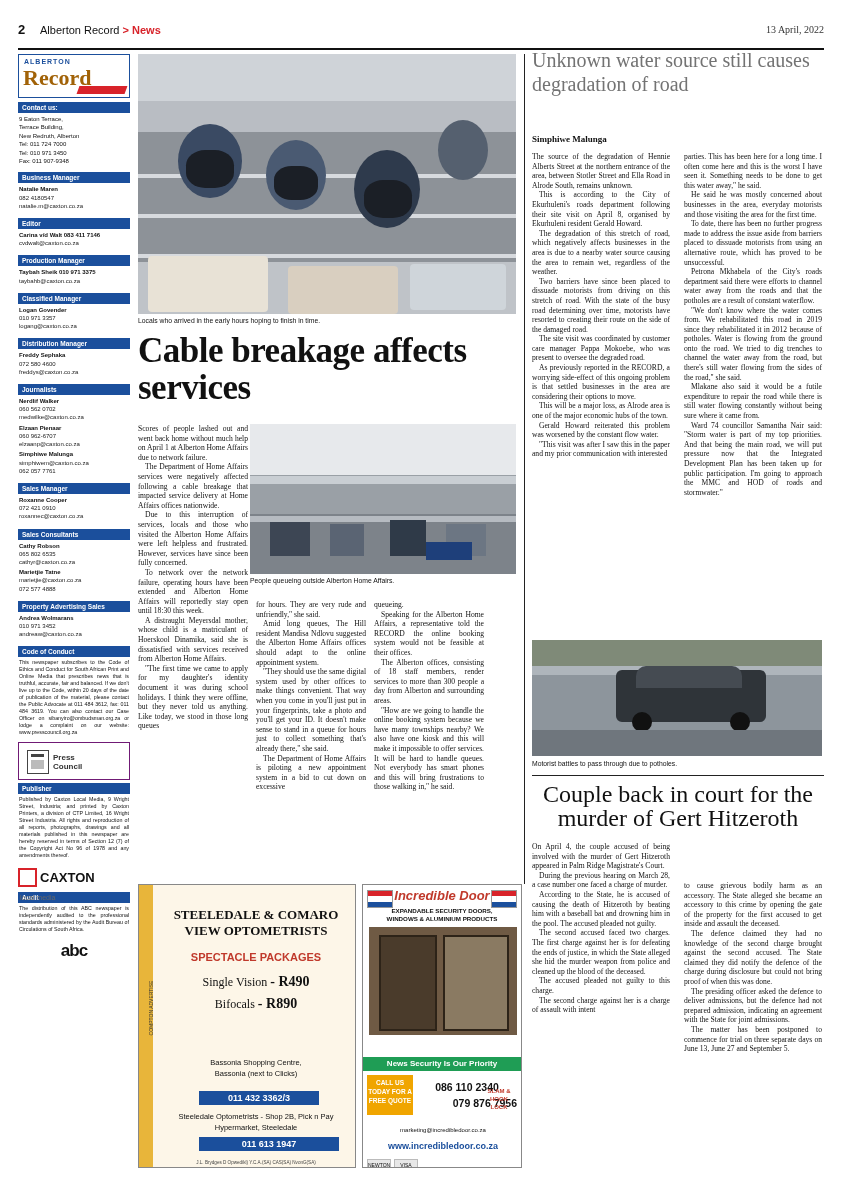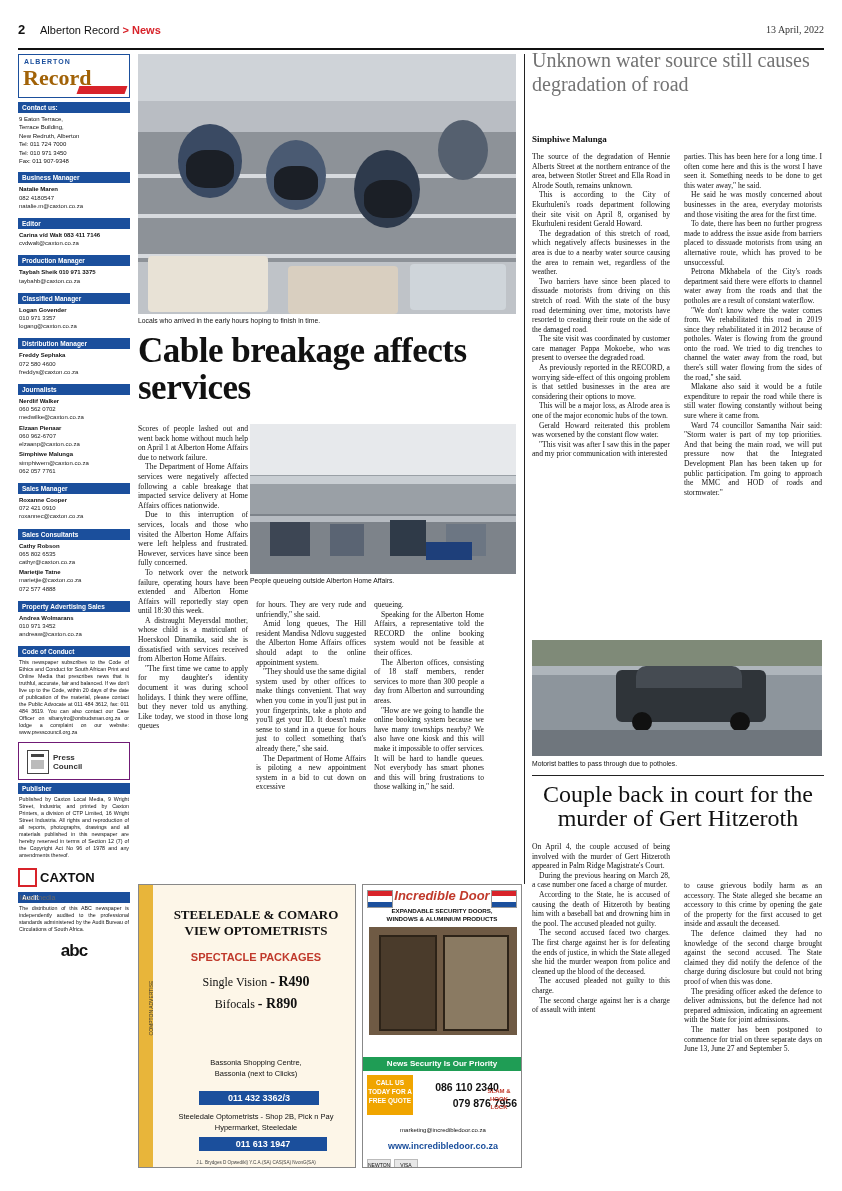--- a/index.html
+++ b/index.html
@@ -79,21 +79,21 @@
   .ad1{position:absolute;left:138px;top:884px;width:218px;height:284px;border:1px solid #888;box-sizing:border-box;background:#fdf6e8;overflow:hidden;}
   .ad1 .bar{position:absolute;left:0;top:0;width:14px;height:100%;background:#e8b53a;}
   .ad1 .vlabel{position:absolute;left:-28px;top:120px;transform:rotate(-90deg);font-family:"Liberation Sans",sans-serif;font-size:5px;color:#333;width:80px;text-align:center;}
   .ad1 .t1{position:absolute;left:24px;top:22px;width:186px;text-align:center;font-family:"Liberation Serif",serif;font-size:13px;font-weight:bold;line-height:16px;color:#111;}
   .ad1 .t2{position:absolute;left:24px;top:66px;width:186px;text-align:center;font-family:"Liberation Sans",sans-serif;font-size:11px;font-weight:bold;color:#c0392b;}
   .ad1 .t3{position:absolute;left:24px;top:86px;width:186px;text-align:center;font-family:"Liberation Serif",serif;font-size:12px;line-height:21px;}
   .ad1 .t3 b{font-size:14px;}
   .ad1 .t4{position:absolute;left:24px;top:172px;width:186px;text-align:center;font-family:"Liberation Sans",sans-serif;font-size:7.5px;line-height:11px;}
   .ad1 .phone{position:absolute;left:60px;top:206px;width:120px;text-align:center;background:#1b4f9c;color:#fff;font-family:"Liberation Sans",sans-serif;font-size:9px;font-weight:bold;padding:2px 0;}
   .ad1 .t5{position:absolute;left:24px;top:226px;width:186px;text-align:center;font-family:"Liberation Sans",sans-serif;font-size:7.5px;line-height:11px;}
-  .ad1 .phone2{position:absolute;left:60px;top:252px;width:120px;text-align:center;background:#1b4f9c;color:#fff;font-family:"Liberation Sans",sans-serif;font-size:9px;font-weight:bold;padding:2px 4px;}
+  .ad1 .phone2{position:absolute;left:60px;top:252px;width:120px;text-align:center;background:#1b4f9c;color:#fff;font-family:"Liberation Sans",sans-serif;font-size:9px;font-weight:bold;padding:2px 10px;}
   .ad1 .fine{position:absolute;left:24px;bottom:2px;width:186px;text-align:center;font-family:"Liberation Sans",sans-serif;font-size:4.6px;color:#444;}
 
   .ad2{position:absolute;left:362px;top:884px;width:160px;height:284px;border:1px solid #888;box-sizing:border-box;background:#fff;overflow:hidden;}
   .ad2 .hdr{position:absolute;left:0;top:0;width:100%;height:34px;background:#ffffff;}
   .ad2 .flag{position:absolute;left:4px;top:5px;width:24px;height:16px;background:linear-gradient(#d8232a 0 33%, #fff 33% 66%, #1b4f9c 66% 100%);border:1px solid #999;}
   .ad2 .flag2{position:absolute;right:4px;top:5px;width:24px;height:16px;background:linear-gradient(#d8232a 0 33%, #fff 33% 66%, #1b4f9c 66% 100%);border:1px solid #999;}
   .ad2 .title{position:absolute;left:0;top:3px;width:100%;text-align:center;font-family:"Liberation Sans",sans-serif;font-size:13px;font-weight:bold;font-style:italic;color:#c0392b;}
   .ad2 .sub{position:absolute;left:0;top:22px;width:100%;text-align:center;font-family:"Liberation Sans",sans-serif;font-size:6.2px;font-weight:bold;color:#111;line-height:8px;}
   .ad2 .pic{position:absolute;left:6px;top:42px;width:148px;height:108px;background:#6f5a44;}
   .ad2 .green{position:absolute;left:0;bottom:96px;width:100%;height:14px;background:#1f9d55;color:#fff;font-family:"Liberation Sans",sans-serif;font-size:8px;font-weight:bold;text-align:center;line-height:14px;}

